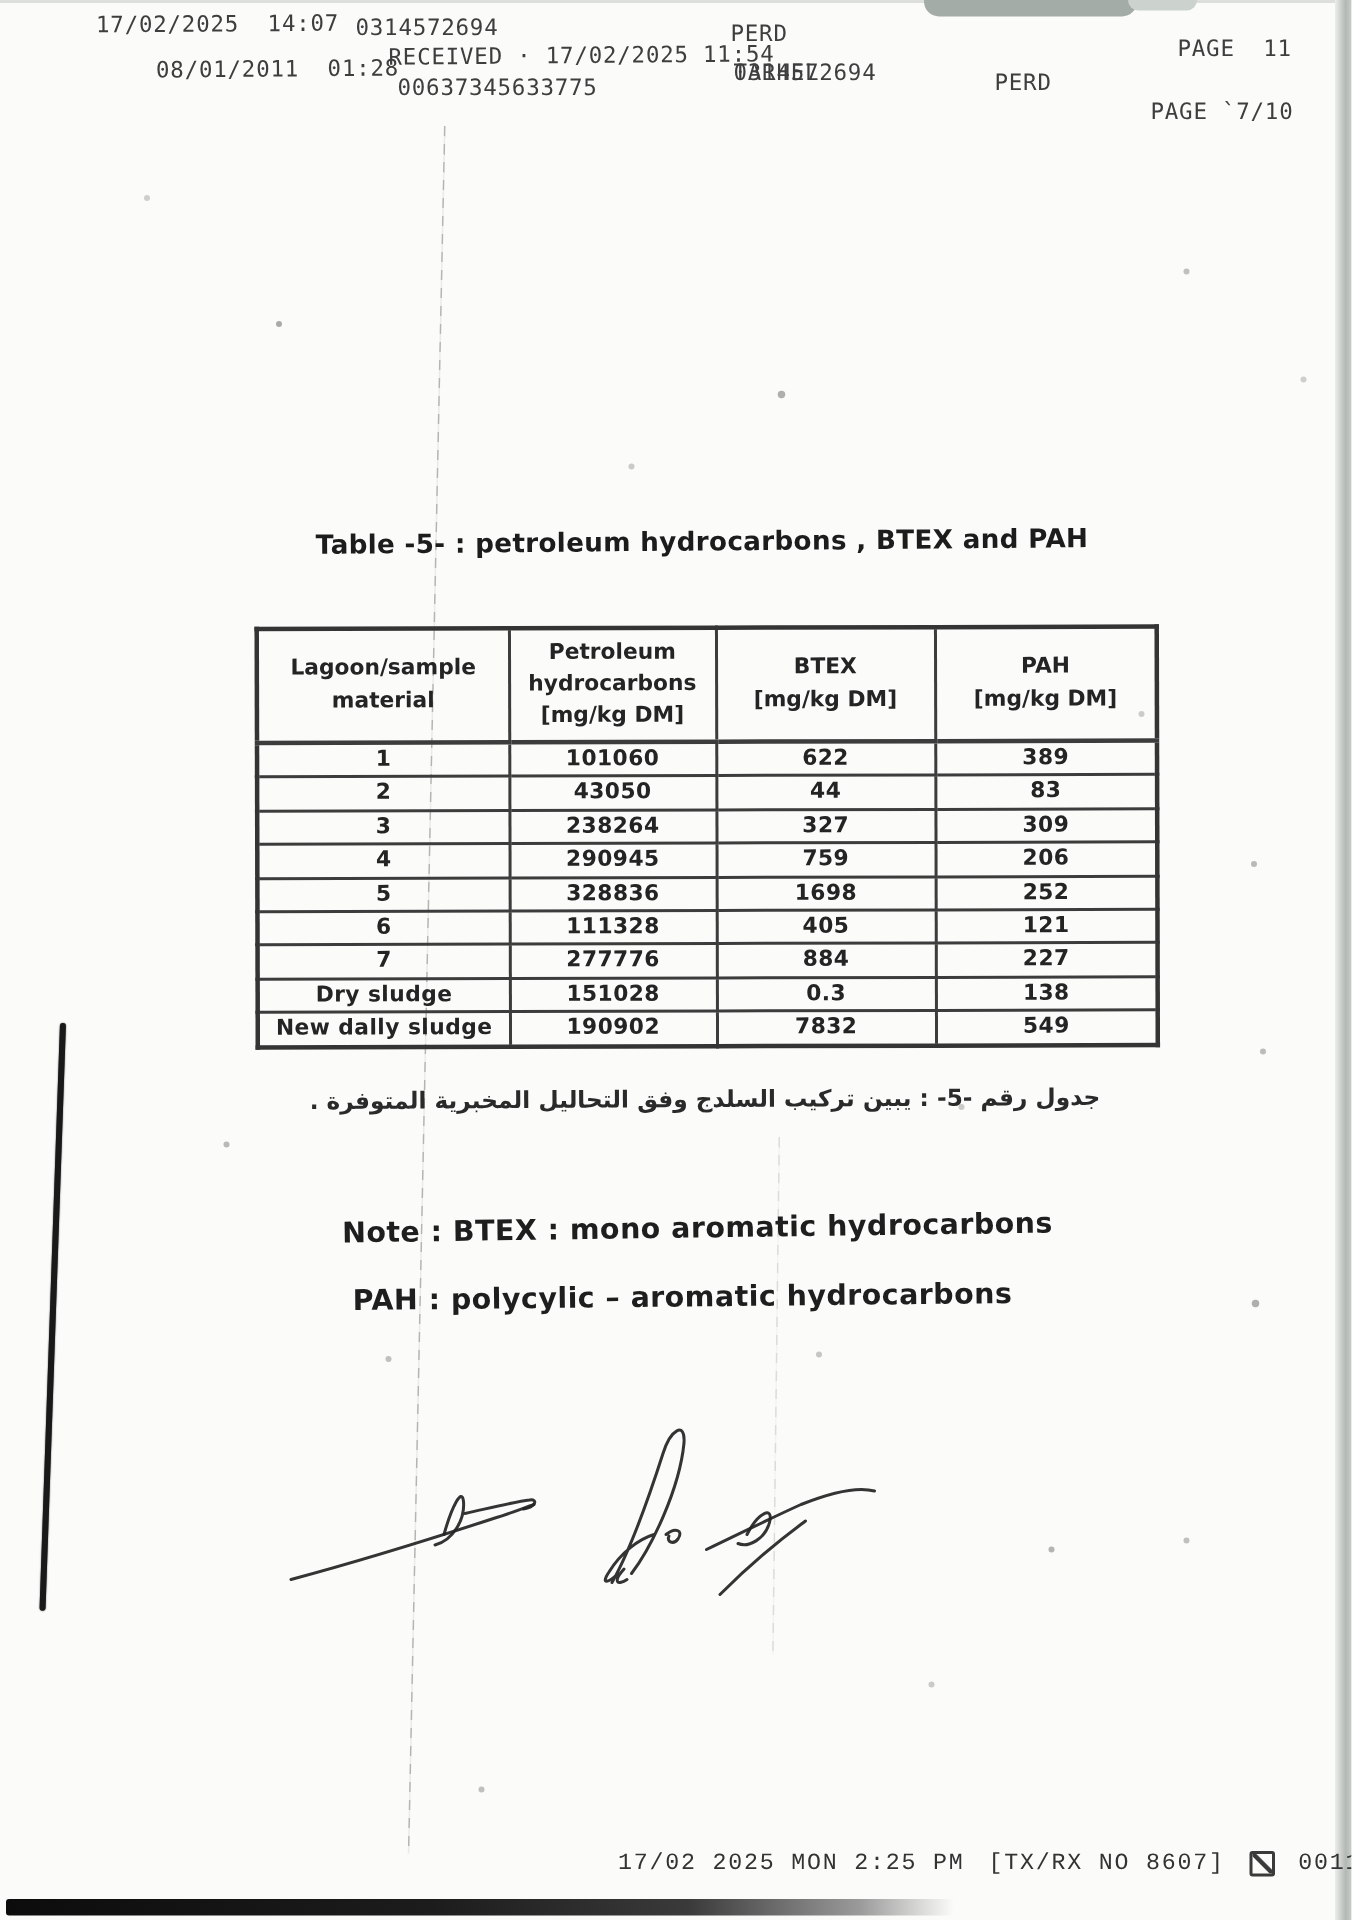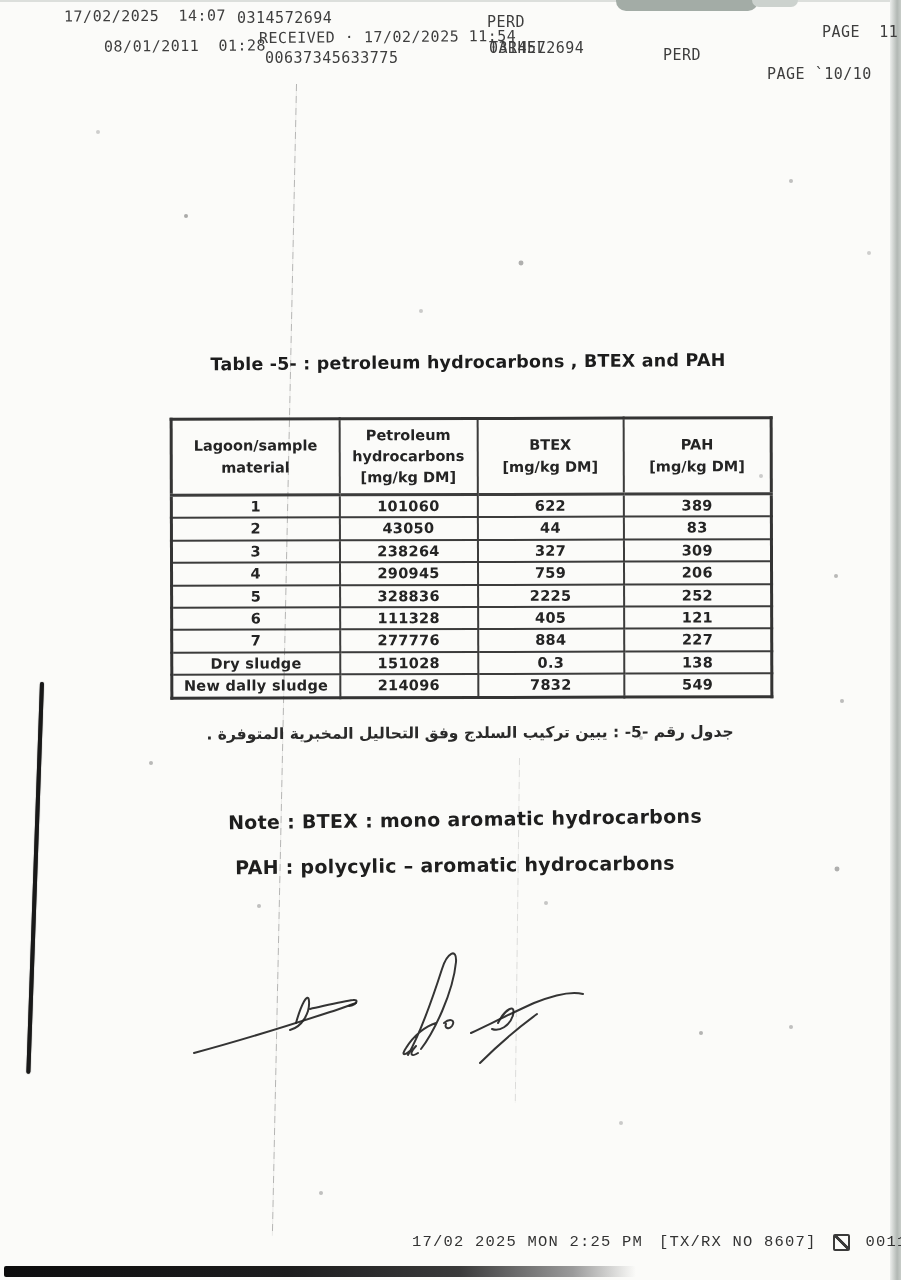--- a/index.html
+++ b/index.html
@@ -31,21 +31,21 @@
       545px 902px 0 1px rgba(120,120,120,.4), 700px 1032px 0 1px rgba(110,110,110,.5),
       790px 1026px 0 1px rgba(120,120,120,.45), 620px 1122px 0 1px rgba(130,130,130,.4),
       320px 1192px 0 1px rgba(120,120,120,.45), 868px 252px 0 1px rgba(140,140,140,.4),
       97px 131px 0 1px rgba(140,140,140,.4), 760px 475px 0 1px rgba(135,135,135,.4);}
   
   .fax-header span{position:absolute;font-family:"DejaVu Sans Mono", monospace;
     color:#3e3e3e;font-size:15px;letter-spacing:.5px;white-space:pre;}
   .h-sent{left:64px;top:7px;transform:rotate(-.4deg);}
   .h-sentnum{left:237px;top:9px;}
   .h-station1{left:487px;top:13px;}
-  .h-page1{left:822px;top:23px;font-size:14px;}
+  .h-page1{left:785px;top:23px;font-size:14px;}
   .h-received{left:259px;top:28px;transform:rotate(-.5deg);}
   .h-altdate{left:104px;top:37px;transform:rotate(-.5deg);}
   .h-recnum{left:489px;top:39px;}
   .h-station2{left:663px;top:46px;}
   .h-dialed{left:265px;top:49px;}
   .h-stationname{left:489px;top:39px;}
   .h-page2{left:767px;top:65px;font-size:14px;}
   
   .doc-title{position:absolute;left:168px;top:352px;width:600px;text-align:center;
     font-size:17.5px;font-weight:bold;letter-spacing:.2px;color:#1c1c1c;transform:rotate(-.5deg);}
@@ -93,21 +93,21 @@
     <span class="h-sent">17/02/2025  14:07</span>
     <span class="h-sentnum">0314572694</span>
     <span class="h-station1">PERD</span>
     <span class="h-page1">PAGE  11</span>
     <span class="h-received">RECEIVED · 17/02/2025 11:54</span>
     <span class="h-altdate">08/01/2011  01:28</span>
     <span class="h-recnum">0314572694</span>
     <span class="h-station2">PERD</span>
     <span class="h-dialed">00637345633775</span>
     <span class="h-stationname">TARHEL</span>
-    <span class="h-page2">PAGE `10/10</span>
+    <span class="h-page2">PAGE `7/10</span>
   </div>
 
   <div class="doc-title">Table -5- : petroleum hydrocarbons , BTEX and PAH</div>
 
   <table class="data">
     <colgroup>
         <col class="c1">
         <col class="c2">
         <col class="c3">
         <col class="c4">
@@ -141,21 +141,21 @@
         </tr>
         <tr>
           <td>4</td>
           <td>290945</td>
           <td>759</td>
           <td>206</td>
         </tr>
         <tr>
           <td>5</td>
           <td>328836</td>
-          <td>2225</td>
+          <td>1698</td>
           <td>252</td>
         </tr>
         <tr>
           <td>6</td>
           <td>111328</td>
           <td>405</td>
           <td>121</td>
         </tr>
         <tr>
           <td>7</td>
@@ -164,21 +164,21 @@
           <td>227</td>
         </tr>
         <tr>
           <td>Dry sludge</td>
           <td>151028</td>
           <td>0.3</td>
           <td>138</td>
         </tr>
         <tr>
           <td>New dally sludge</td>
-          <td>214096</td>
+          <td>190902</td>
           <td>7832</td>
           <td>549</td>
         </tr>
       </tbody>
   </table>
 
   <div class="arabic-caption" dir="rtl">جدول رقم -5- : يبين تركيب السلدج وفق التحاليل المخبرية المتوفرة .</div>
 
   <div class="note-line1">Note : BTEX : mono aromatic hydrocarbons</div>
   <div class="note-line2">PAH : polycylic – aromatic hydrocarbons</div>

